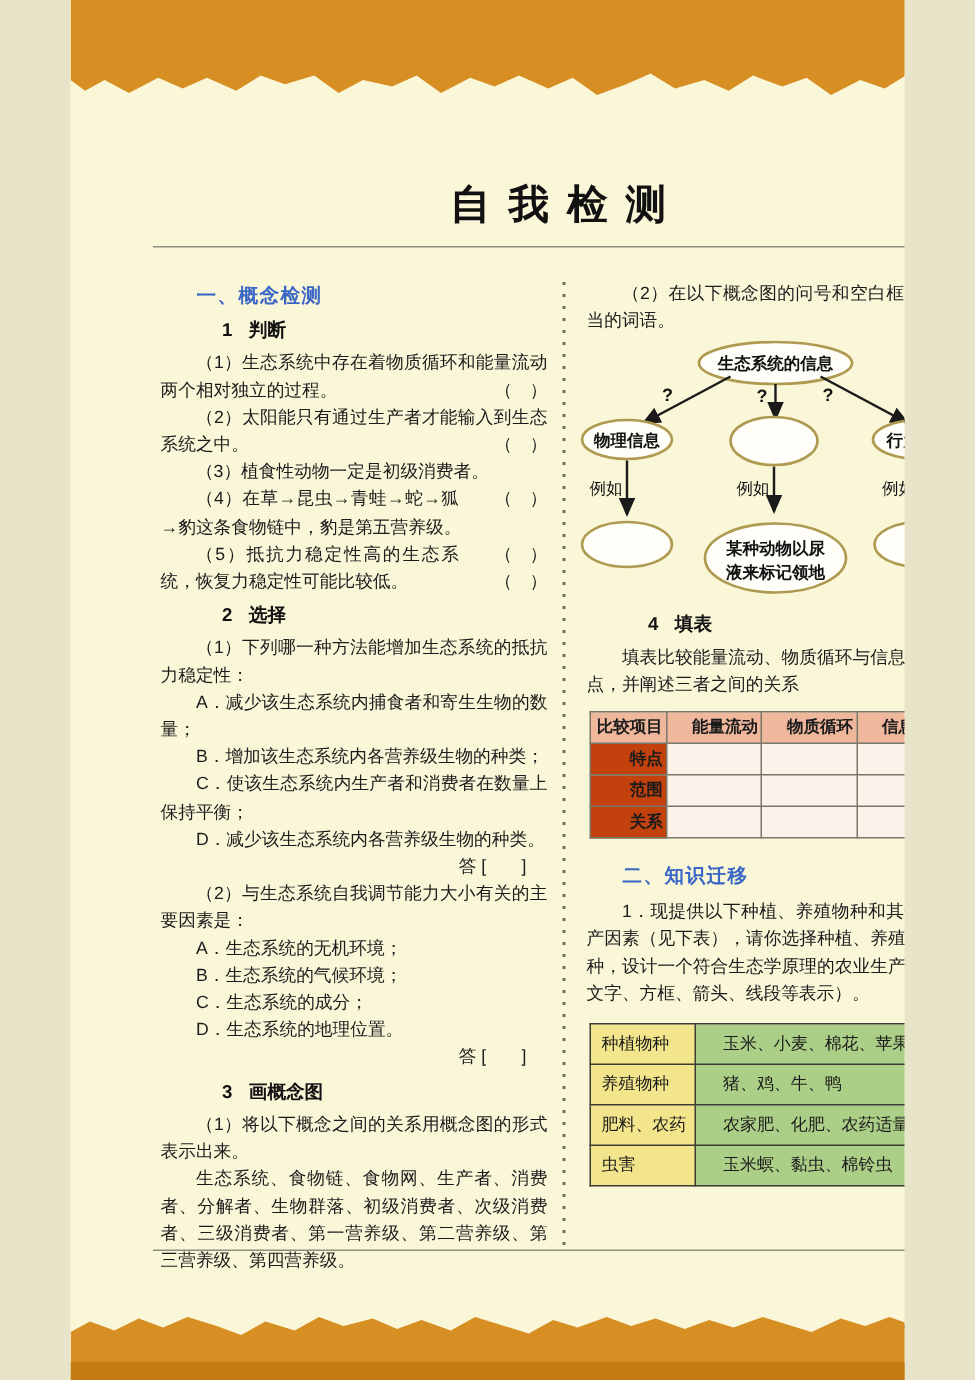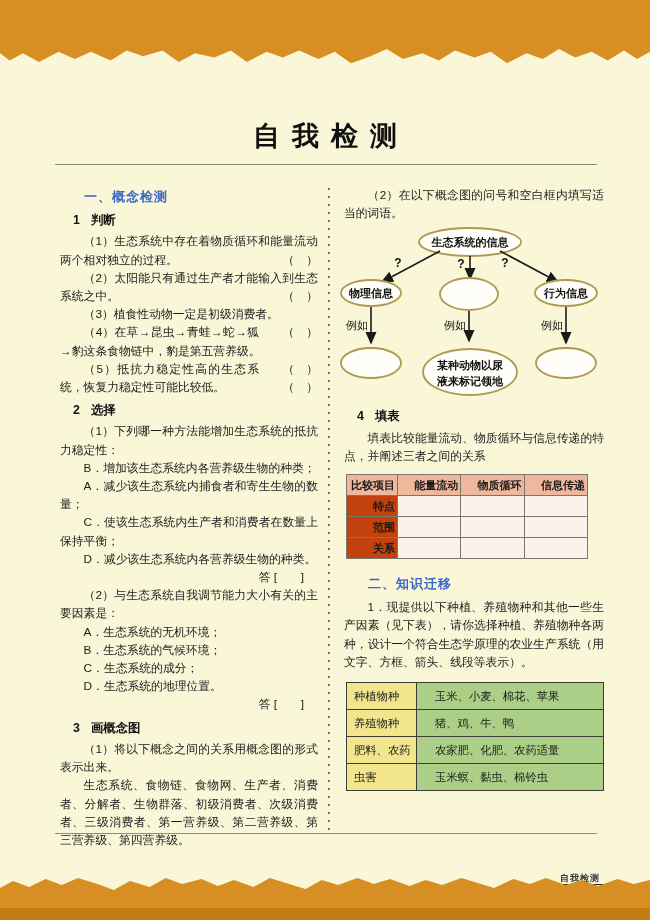--- a/index.html
+++ b/index.html
@@ -1,16 +1,16 @@
 <!DOCTYPE html>
 <html><head>
 <meta charset="utf-8">
 <style>
   html,body{margin:0;padding:0;background:#e8e4c9;}
-  .page{position:relative;width:650px;height:920px;margin:0 auto;background:#FAF6D8;
+  .page{position:relative;width:556px;height:920px;margin:0 auto;background:#FAF6D8;
         font-family:"Liberation Sans","DejaVu Sans",sans-serif;color:#1b1b1b;overflow:hidden;}
 
   
   .band-top{position:absolute;top:0;left:0;width:650px;height:72px;background:#D78E23;
     clip-path:polygon(0% 0%,100% 0%,100% 72%,98% 82%,96% 70%,93.5% 84%,91% 72%,88.5% 80%,86% 68%,83.5% 82%,81% 74%,78% 88%,75.5% 72%,73% 80%,70% 70%,67.5% 84%,65% 74%,62% 82%,59.5% 68%,57% 78%,54% 88%,51.5% 72%,49% 82%,46% 70%,43.5% 80%,41% 72%,38% 86%,35.5% 70%,33% 80%,30% 74%,27.5% 86%,25% 70%,22% 78%,19.5% 70%,17% 84%,14% 72%,11.5% 82%,9% 72%,6% 86%,3.5% 74%,1.5% 84%,0% 74%);}
   .band-bottom{position:absolute;bottom:0;left:0;width:650px;height:50px;background:#D78E23;
     clip-path:polygon(0% 36%,2% 22%,4.5% 34%,7% 18%,9.5% 30%,12% 16%,15% 28%,17.5% 40%,20% 22%,23% 34%,25.5% 16%,28% 28%,31% 18%,33.5% 32%,36% 20%,39% 34%,41.5% 16%,44% 26%,47% 38%,49.5% 20%,52% 30%,55% 16%,57.5% 28%,60% 18%,63% 32%,65.5% 20%,68% 30%,71% 16%,73.5% 26%,76% 36%,79% 18%,81.5% 28%,84% 16%,87% 30%,89.5% 20%,92% 32%,95% 18%,97.5% 28%,100% 20%,100% 100%,0% 100%);}
   .band-bottom-dark{position:absolute;bottom:0;left:0;width:650px;height:12px;background:#C27C12;}
 
   .page-title{position:absolute;top:118px;left:0;width:650px;text-align:center;
@@ -20,21 +20,21 @@
   .rule-top{top:164px;}
   .rule-bottom{top:833px;}
   .col-divider{position:absolute;left:328px;top:188px;width:2px;height:642px;
     background-image:repeating-linear-gradient(to bottom,#70705a 0 2px,transparent 2px 8px);}
 
   .col{position:absolute;top:186px;font-size:11.8px;line-height:18.2px;}
   .col-left{left:60px;width:258px;}
   .col-right{left:344px;width:260px;}
 
   .section-head{color:#3A67C5;font-weight:bold;font-size:13px;margin:2px 0 5px 24px;letter-spacing:1px;}
-  .subhead{font-weight:bold;font-size:12.4px;color:#111;margin:5px 0 3px 13px;}
+  .subhead{font-weight:bold;font-size:12.4px;color:#111;margin:5px 0 3px 41px;}
   .subhead .no{margin-right:11px;font-family:"Liberation Sans",sans-serif;}
   .p{text-indent:2em;text-align:justify;margin:0;}
   .blank{float:right;}
   .answer{text-align:right;padding-right:14px;margin:0;}
 
   
   .cmap{display:block;margin:5px 0 0 -4px;}
   .cmap ellipse{fill:#FFFEF8;stroke:#AE9A50;stroke-width:1.8;}
   .cmap text{font-size:11px;font-weight:bold;fill:#111;}
   .cmap .lbl{font-weight:normal;font-size:11px;}
@@ -81,22 +81,22 @@
     <div class="p"><span>（1）生态系统中存在着物质循环和能量流动两个相对独立的过程。</span><span class="blank">（　）</span></div>
     <div class="p"><span>（2）太阳能只有通过生产者才能输入到生态系统之中。</span><span class="blank">（　）</span></div>
     <div class="p"><span>（3）植食性动物一定是初级消费者。</span><span class="blank">（　）</span></div>
     <div class="p"><span>（4）在草→昆虫→青蛙→蛇→狐→豹这条食物链中，豹是第五营养级。</span><span class="blank">（　）</span></div>
     <div class="p"><span>（5）抵抗力稳定性高的生态系统，恢复力稳定性可能比较低。</span><span class="blank">（　）</span></div>
 
     <div class="subhead">
       <span class="no">2</span><span>选择</span>
     </div>
     <div class="p">（1）下列哪一种方法能增加生态系统的抵抗力稳定性：</div>
+    <div class="p">A．减少该生态系统内捕食者和寄生生物的数量；</div>
     <div class="p">B．增加该生态系统内各营养级生物的种类；</div>
-    <div class="p">A．减少该生态系统内捕食者和寄生生物的数量；</div>
     <div class="p">C．使该生态系统内生产者和消费者在数量上保持平衡；</div>
     <div class="p">D．减少该生态系统内各营养级生物的种类。</div>
     <div class="answer">答 [　　]</div>
     <div class="p">（2）与生态系统自我调节能力大小有关的主要因素是：</div>
     <div class="p">A．生态系统的无机环境；</div>
     <div class="p">B．生态系统的气候环境；</div>
     <div class="p">C．生态系统的成分；</div>
     <div class="p">D．生态系统的地理位置。</div>
     <div class="answer">答 [　　]</div>
 

